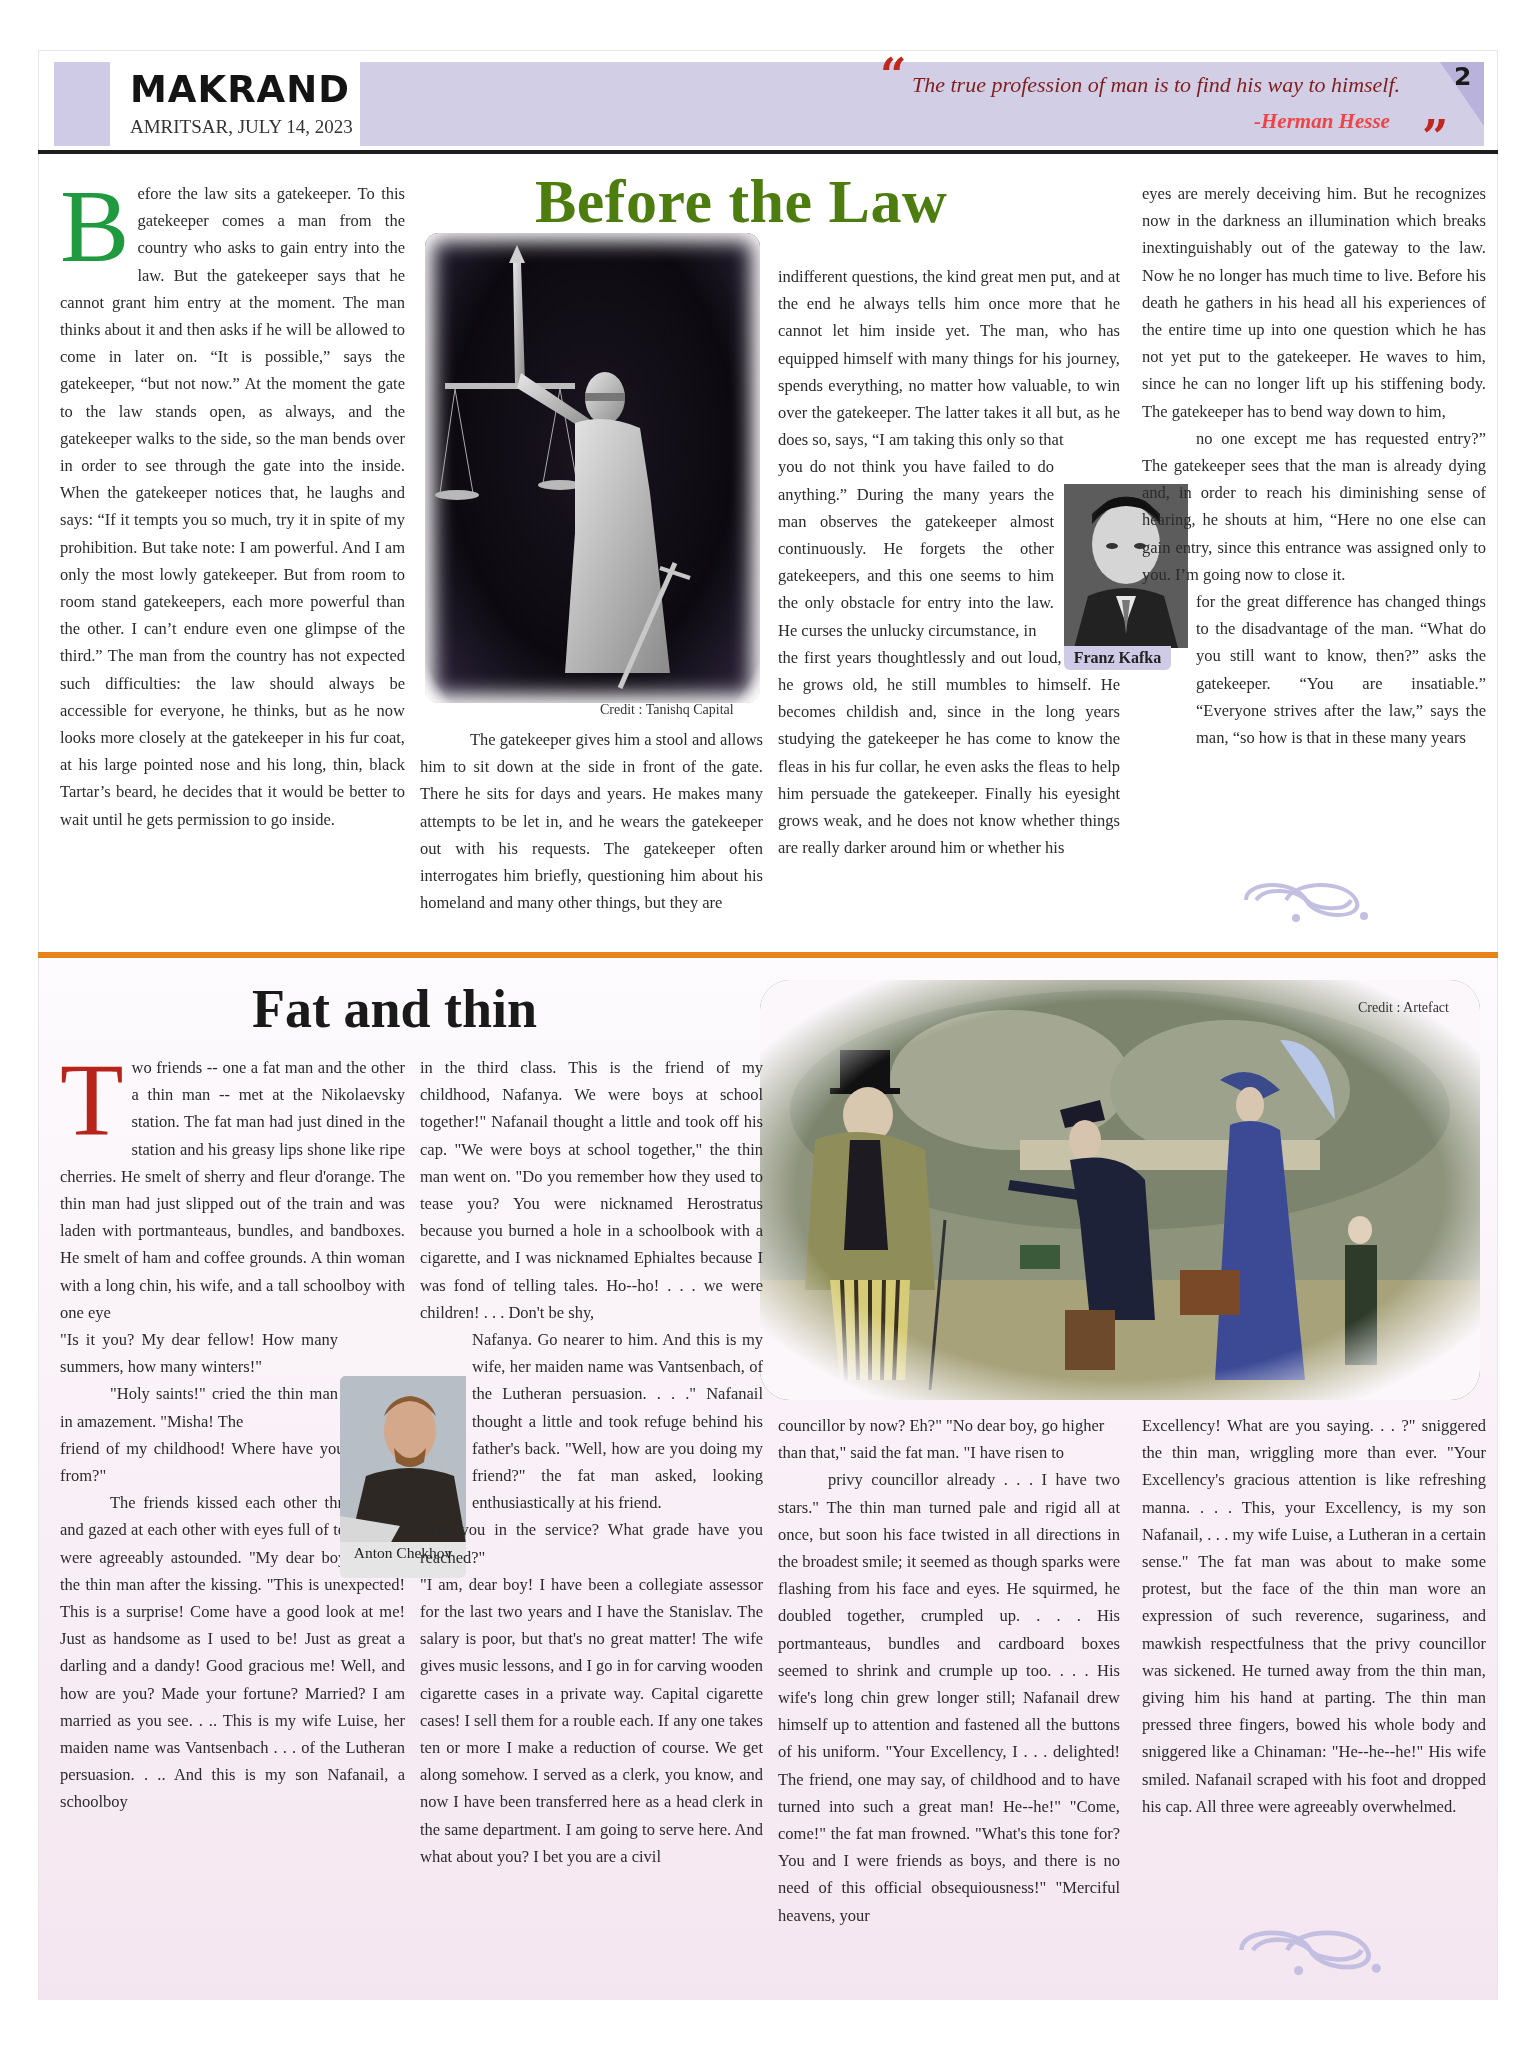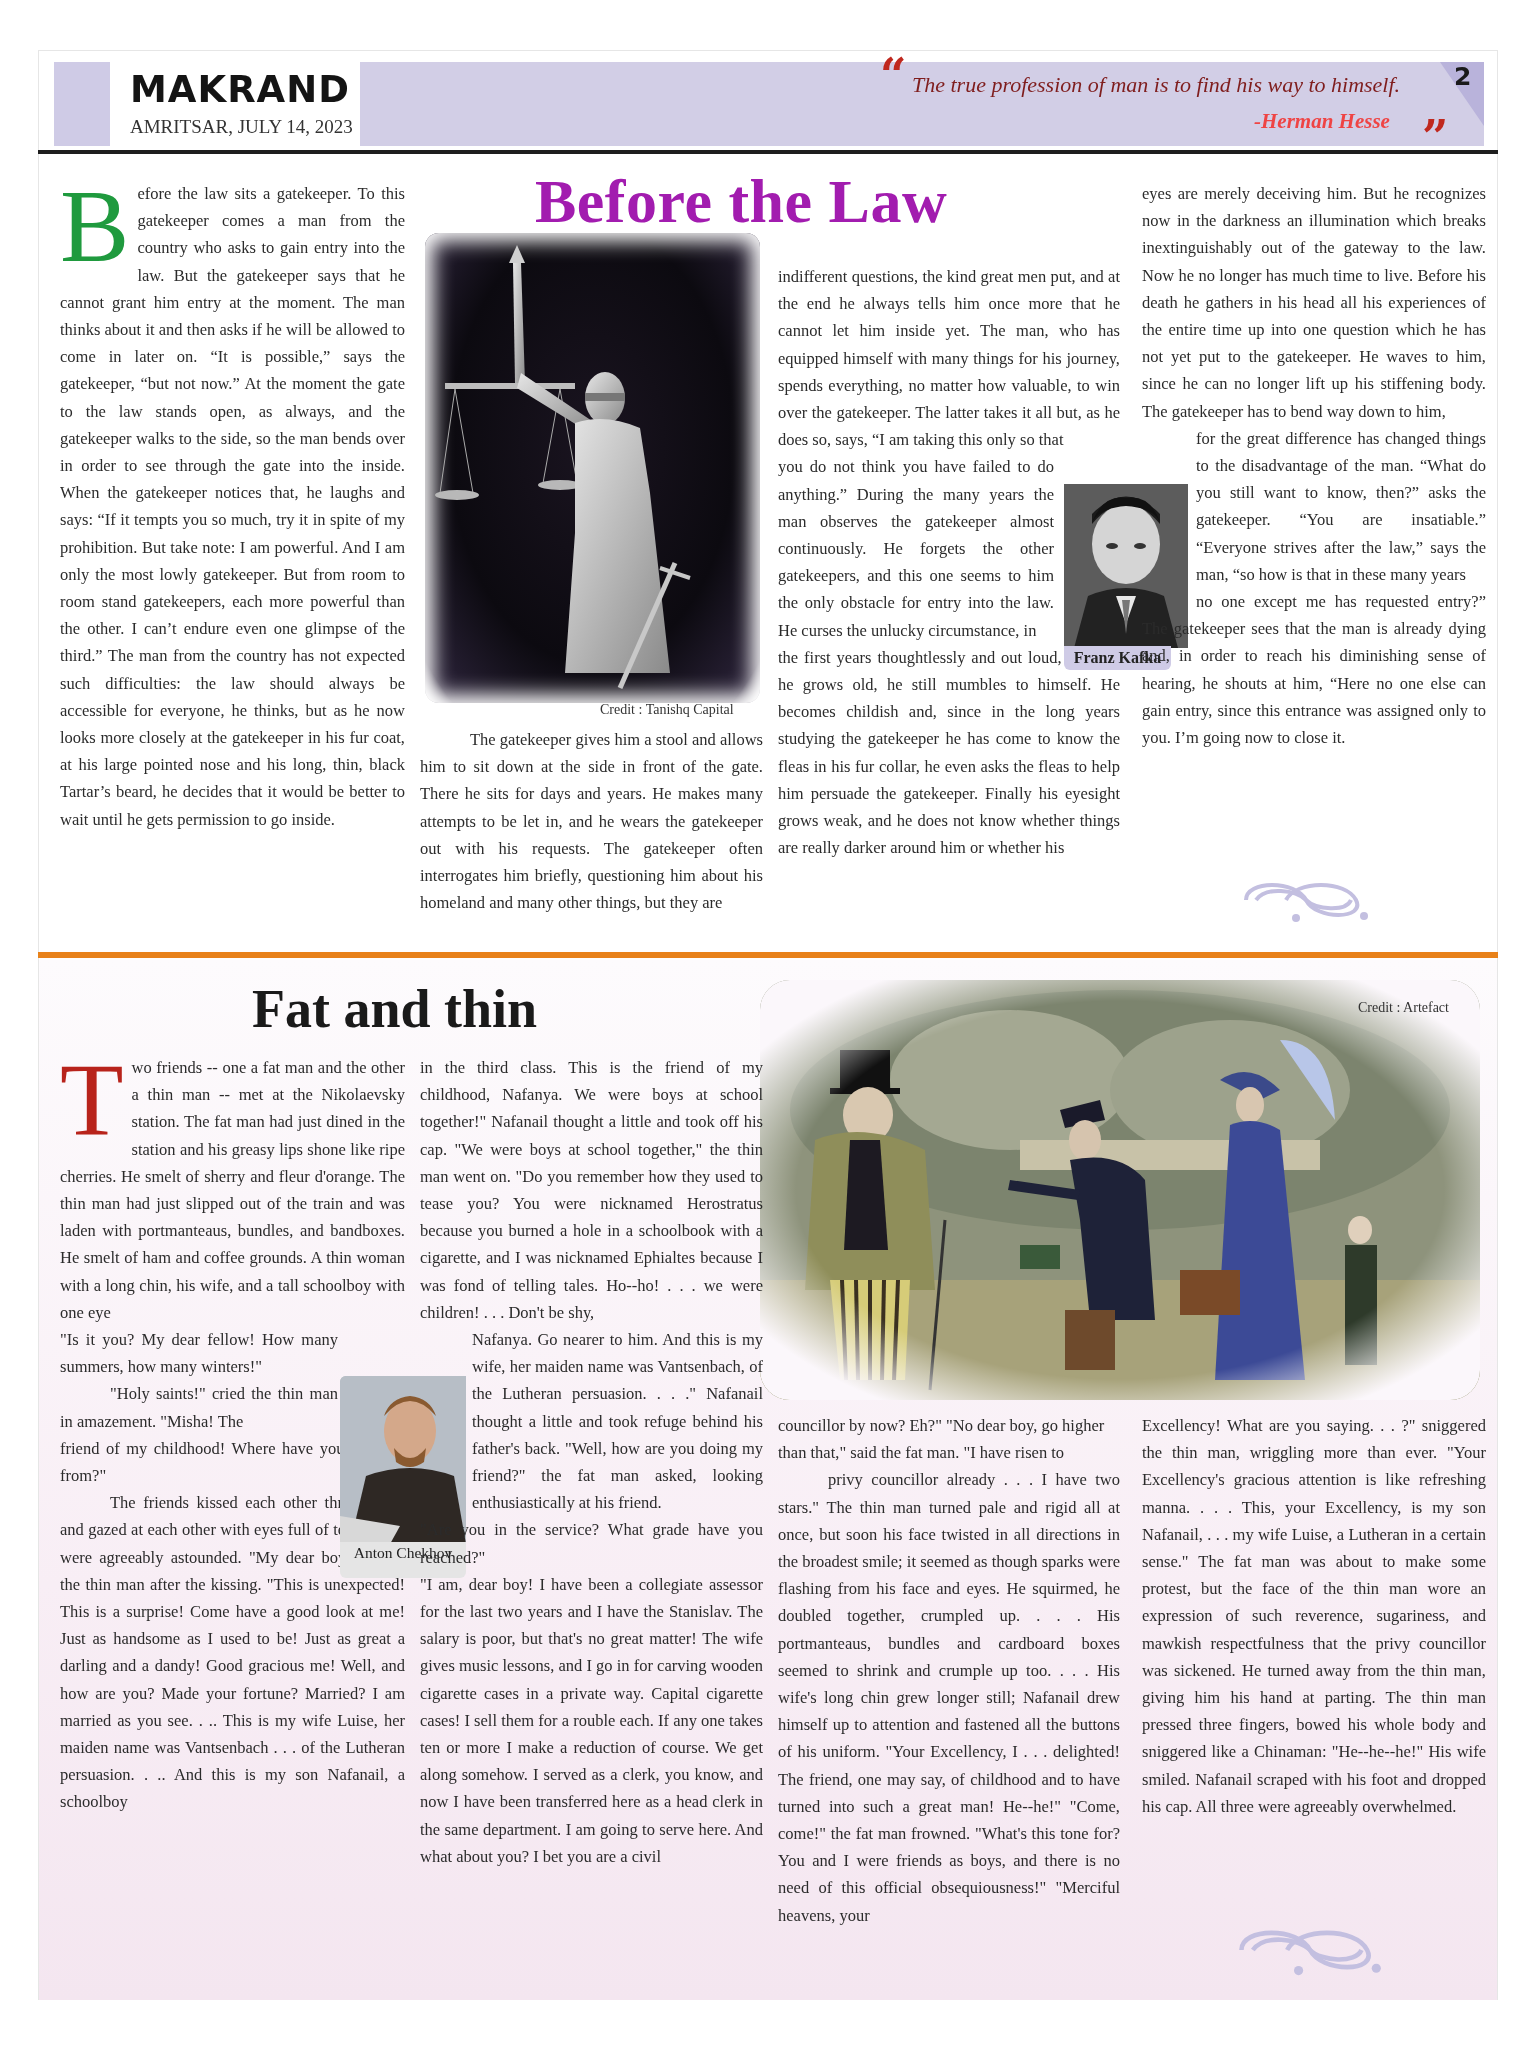--- a/index.html
+++ b/index.html
@@ -22,21 +22,21 @@
   .mast-rule { position: absolute; left: 38px; top: 150px; width: 1460px; height: 4px; background: #1e1e1e; }
 
   
   .col { position: absolute; font-size: 16.5px; line-height: 27.2px; text-align: justify; color: #2b2b2b; }
   .col p { margin: 0; }
   .indent { text-indent: 50px; }
 
   .dropcap-B { float: left; font-size: 104px; line-height: 80px; color: #1f9a3e; margin: 6px 8px 0 0; font-family: "Liberation Serif", serif; }
   .dropcap-T { float: left; font-size: 104px; line-height: 80px; color: #b8231b; margin: 6px 8px 0 0; font-family: "Liberation Serif", serif; }
 
-  .headline1 { position: absolute; left: 535px; top: 166px; font-size: 62px; font-weight: bold; color: #a21caf; letter-spacing: 0.5px; }
+  .headline1 { position: absolute; left: 535px; top: 166px; font-size: 62px; font-weight: bold; color: #4d7c0f; letter-spacing: 0.5px; }
   .headline2 { position: absolute; left: 252px; top: 978px; font-size: 54px; font-weight: bold; color: #1a1a1a; }
 
   
   .justice-img { position: absolute; left: 425px; top: 233px; width: 335px; height: 470px; background: radial-gradient(ellipse at 50% 45%, #1a1420 0%, #0c0a10 60%, #2a2238 92%, #ffffff 100%); border-radius: 14px; box-shadow: 0 0 20px 8px #ffffff inset; overflow: hidden; }
   .credit-justice { position: absolute; left: 600px; top: 702px; font-size: 14px; color: #333; }
 
   
   .kafka-photo { position: absolute; left: 1064px; top: 484px; width: 124px; height: 164px; background: linear-gradient(180deg, #7a7a7a 0%, #3a3a3a 40%, #1c1c1c 100%); overflow: hidden; }
   .kafka-caption { position: absolute; left: 1064px; top: 646px; width: 107px; height: 24px; background: #cfcbe6; border-radius: 0 0 6px 6px; font-weight: bold; font-size: 16px; text-align: center; line-height: 24px; color: #222; }
 
@@ -133,22 +133,22 @@
     <ellipse cx="76" cy="62" rx="6" ry="3" fill="#333"></ellipse>
     <path d="M10 164 L24 112 Q62 96 100 112 L114 164 Z" fill="#222"></path>
     <path d="M52 112 L62 140 L72 112 Z" fill="#e8e8e8"></path>
     <path d="M58 116 L62 150 L66 116 Z" fill="#777"></path>
   </svg>
 </div>
 <div class="kafka-caption">Franz Kafka</div>
 
 <div class="col" style="left:1142px; top:180px; width:344px;">
   <p>eyes are merely deceiving him. But he recognizes now in the darkness an illumination which breaks inextinguishably out of the gateway to the law. Now he no longer has much time to live. Before his death he gathers in his head all his experiences of the entire time up into one question which he has not yet put to the gatekeeper. He waves to him, since he can no longer lift up his stiffening body. The gatekeeper has to bend way down to him,</p>
+  <p style="text-indent:54px;">no one except me has requested entry?” The gatekeeper sees that the man is already dying and, in order to reach his diminishing sense of hearing, he shouts at him, “Here no one else can gain entry, since this entrance was assigned only to you. I’m going now to close it.</p>
   <p style="margin-left:54px;">for the great difference has changed things to the disadvantage of the man. “What do you still want to know, then?” asks the gatekeeper. “You are insatiable.” “Everyone strives after the law,” says the man, “so how is that in these many years</p>
-  <p style="text-indent:54px;">no one except me has requested entry?” The gatekeeper sees that the man is already dying and, in order to reach his diminishing sense of hearing, he shouts at him, “Here no one else can gain entry, since this entrance was assigned only to you. I’m going now to close it.</p>
 </div>
 
 <svg class="ornament" style="left:1236px; top:872px;" width="140" height="56" viewBox="0 0 140 56">
   <path d="M10 28 C10 8, 60 8, 70 28 C80 48, 130 48, 120 28 C110 8, 60 8, 50 28" fill="none" stroke="#c3bfe0" stroke-width="4"></path>
   <path d="M20 28 C30 14, 60 18, 70 28 C80 38, 110 40, 115 28" fill="none" stroke="#c3bfe0" stroke-width="4"></path>
   <circle cx="60" cy="46" r="4" fill="#c3bfe0"></circle>
   <circle cx="128" cy="44" r="4" fill="#c3bfe0"></circle>
 </svg>
 
 <div class="orange-rule"></div>

